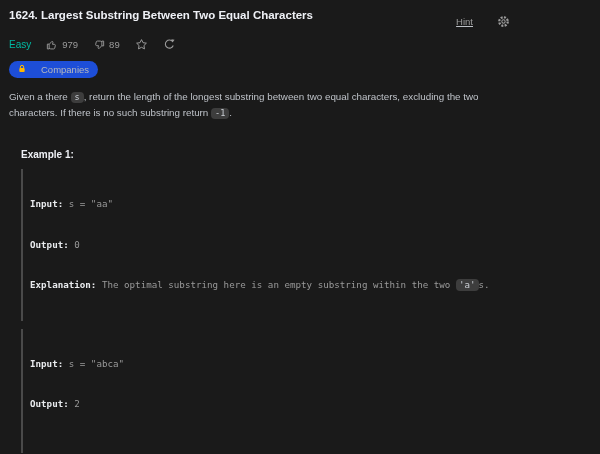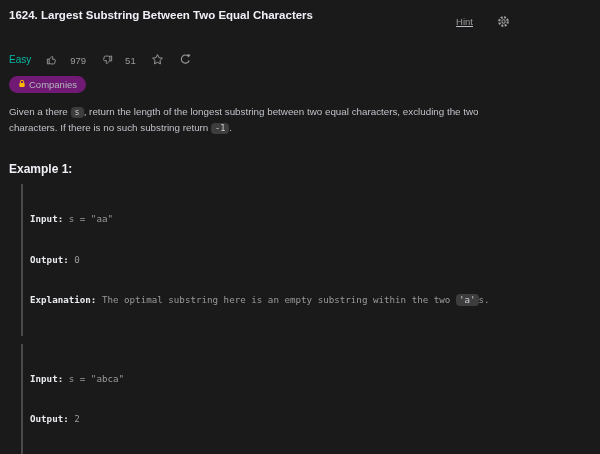--- a/index.html
+++ b/index.html
@@ -8,42 +8,42 @@
     background:#1a1a1a; box-sizing:border-box; padding:8px 10px 0 9px;
     font-family:"Liberation Sans", sans-serif; color:#bfc3c9;
   }
   
   .header-row { display:flex; justify-content:space-between; align-items:flex-start; }
   .title { font-size:11.5px; font-weight:700; color:#eff1f6; line-height:14px; }
   .hint-area { display:flex; align-items:center; gap:24px; margin-top:7px; flex:none;text-decoration:underline; }
   .hint-label { font-size:9.5px; color:#9c9c9c; cursor:pointer; }
   .icon { display:block; color:#9c9c9c; }
   
-  .meta-row { margin-top:24px; display:flex; align-items:center; gap:15px; height:15px; }
+  .meta-row { margin-top:9px; display:flex; align-items:center; gap:15px; height:15px; }
   .difficulty { color:#00b8a3; font-size:10px; font-weight:500; }
-  .vote { display:flex; align-items:flex-end; gap:12px; color:#9c9c9c; font-size:9.5px; cursor:pointer; }
+  .vote { display:flex; align-items:center; gap:4px; color:#9c9c9c; font-size:9.5px; cursor:pointer; }
   .icon-btn { cursor:pointer; }
   
   .pill-row { margin-top:8px; }
   .pill {
-    display:inline-flex; align-items:center; gap:2px; background:#701a75;
+    display:inline-flex; align-items:center; gap:14px; background:#1d4ed8;
     border-radius:999px; padding:3px 9px 3px 8px; font-size:9.5px; color:#b5b8bd; cursor:pointer;
   }
   
   .desc { margin-top:11px; font-size:9.8px; line-height:15px; color:#bfc3c9; }
   .desc .em { }
   .desc .b { font-weight:700; color:#eff1f6; }
   .p2 { margin-top:9px; }
   .chip {
     font-family:"DejaVu Sans Mono", monospace; font-size:8.5px;
     background:#3d3d3d; color:#ccd0d6; border-radius:4px; padding:0 4px 1px 4px;
     white-space:nowrap;
   }
   
-  .ex-header { margin-top:27px; font-size:12px; font-weight:700; color:#eff1f6; line-height:13px; }
+  .ex-header { margin-top:27px; font-size:10px; font-weight:700; color:#eff1f6; line-height:13px;margin-left:12px; }
   .ex-header.later { margin-top:13px; }
   .example-block {
     margin-top:8px; margin-left:12px; border-left:2px solid #4a4a4a;
     padding:1px 0 2px 7px;
     font-family:"DejaVu Sans Mono", monospace; font-size:9.2px; line-height:13.5px;
     color:#9a9a9a; white-space:pre-wrap;
   }
   .ex-label { font-weight:700; color:#e9ebee; }
   .chip-mono {
     font-family:"DejaVu Sans Mono", monospace; font-size:9.2px;
@@ -73,21 +73,21 @@
         <path fill="none" stroke="currentColor" stroke-width="1.2" stroke-linejoin="round" d="M1.8 6.8h2.4v6.4H1.8z M4.2 12.4l1.6.7c.25.1.5.15.8.15h3.7c.65 0 1.2-.45 1.35-1.08l.8-3.4c.2-.85-.45-1.67-1.33-1.67H8.7l.55-2.5c.12-.55-.2-1.1-.73-1.27l-.62-.2L4.2 7.2"></path>
       </svg>
       <span>979</span>
     </span>
     <span class="vote">
       <svg class="icon" width="12" height="12" viewBox="0 0 16 16">
         <g transform="rotate(180 8 8)">
           <path fill="none" stroke="currentColor" stroke-width="1.2" stroke-linejoin="round" d="M1.8 6.8h2.4v6.4H1.8z M4.2 12.4l1.6.7c.25.1.5.15.8.15h3.7c.65 0 1.2-.45 1.35-1.08l.8-3.4c.2-.85-.45-1.67-1.33-1.67H8.7l.55-2.5c.12-.55-.2-1.1-.73-1.27l-.62-.2L4.2 7.2"></path>
         </g>
       </svg>
-      <span>51</span>
+      <span>89</span>
     </span>
     <svg class="icon icon-btn" width="13" height="13" viewBox="0 0 16 16">
       <path fill="none" stroke="currentColor" stroke-width="1.2" stroke-linejoin="round" d="M8 2l1.85 3.75 4.15.6-3 2.93.7 4.12L8 11.45l-3.7 1.95.7-4.12-3-2.93 4.15-.6z"></path>
     </svg>
     <svg class="icon icon-btn" width="13" height="13" viewBox="0 0 16 16">
       <path fill="none" stroke="currentColor" stroke-width="1.3" d="M12.6 9.2A5 5 0 1 1 12 4.6"></path>
       <path fill="currentColor" d="M10.2 1.6l4 .7-2.5 3.2z"></path>
     </svg>
   </div>
 

